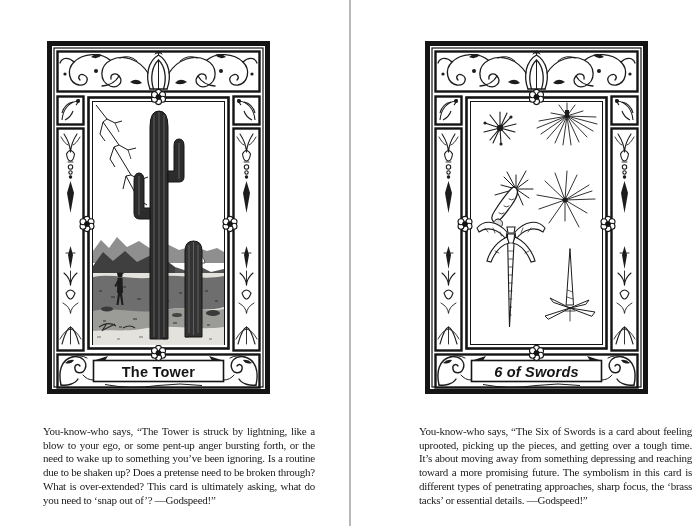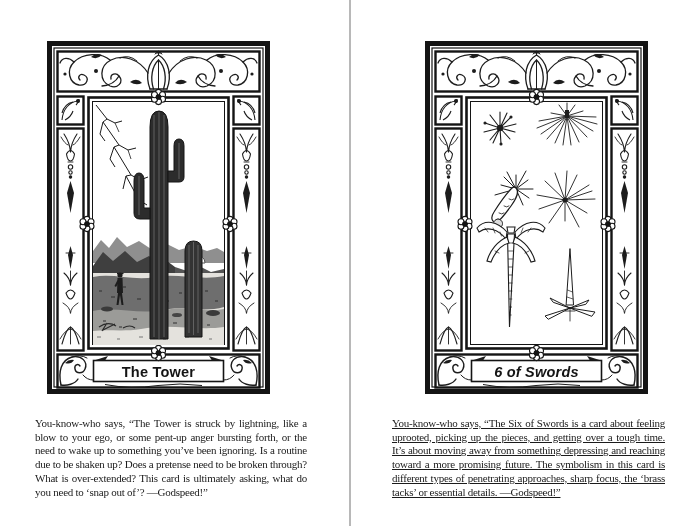--- a/index.html
+++ b/index.html
@@ -8,24 +8,24 @@
   .divider{position:absolute;top:0;width:2px;height:526px;background:#b8b8b8;}
   .card{position:absolute;top:41px;width:223px;height:448px;}
   .card-left{left:47px;}
   .card-right{left:425px;font-style:italic;}
   .frame-slot, .frame-slot svg{position:absolute;left:0;top:0;width:223px;height:353px;display:block;}
   .art{position:absolute;left:46px;top:60px;width:131px;height:244px;}
   .card-title{position:absolute;left:0;top:321px;width:223px;height:20px;line-height:20px;
       text-align:center;font-family:"Liberation Sans","DejaVu Sans",sans-serif;
       font-weight:bold;font-size:15px;color:#141414;letter-spacing:.2px;
       transform:scaleX(.97);}
-  .caption{position:absolute;top:409px;margin:8px;font-size:11px;line-height:13.7px;
+  .caption{position:absolute;top:409px;margin:16px;font-size:11px;line-height:13.7px;
       letter-spacing:-0.25px;color:#1b1b1b;text-align:justify;}
   .caption-left{left:27px;width:272px;}
-  .caption-right{left:384px;width:273px;text-decoration:underline;}
+  .caption-right{left:403px;width:273px;}
 </style>
 </head>
 <body>
 
 <div id="screen">
   <div class="divider" style="left:349px"></div>
 
   <section>
     <div class="card card-left">
       <div class="frame-slot">

